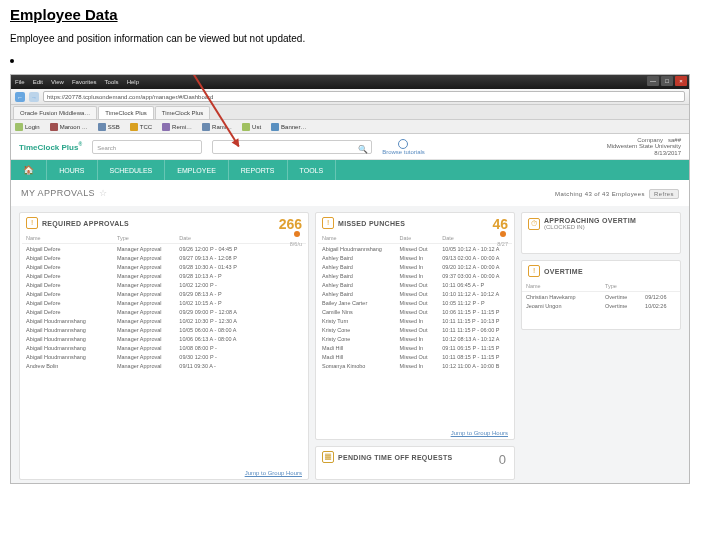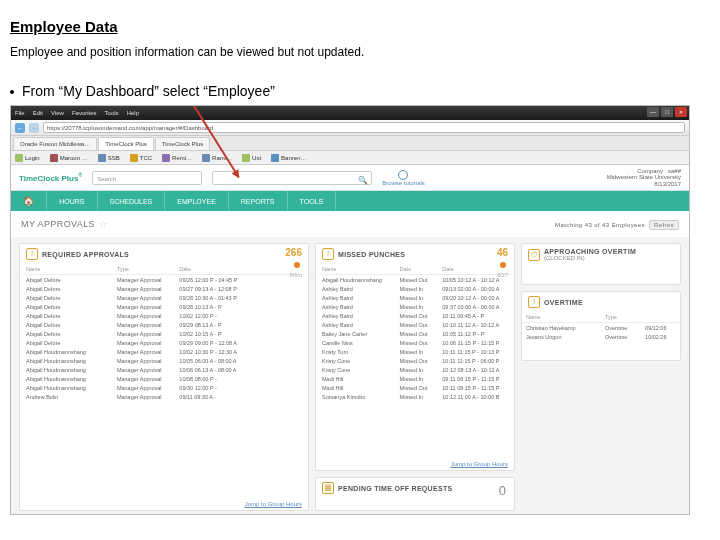--- a/index.html
+++ b/index.html
@@ -1,19 +1,19 @@
 <!DOCTYPE html>
 <html><head>
 <meta charset="utf-8">
 <style>
   * { box-sizing: border-box; margin: 0; padding: 0; }
   body { font-family: Arial, sans-serif; background: #fff; width: 720px; height: 540px; overflow: hidden; }
-  .page { width: 720px; height: 540px; position: relative; padding: 18px 10px; }
+  .page { width: 720px; height: 540px; position: relative; padding: 6px 10px; }
   .hdr-title { font-size: 15px; font-weight: bold; text-decoration: underline; margin-bottom: 10px; }
-  .hdr-sub { font-size: 12px; margin-bottom: 24px; }
+  .hdr-sub { font-size: 10px; margin-bottom: 8px; }
   .hdr-bullet { font-size: 14px; margin-bottom: 6px; }
   .bullet-dot { display:inline-block; width:4px; height:4px; background:#000; border-radius:50%; vertical-align:middle; margin-right:8px;}
   .screenshot { border: 1px solid #bbb; width: 680px; height: 410px; position: relative; overflow: hidden; font-size: 7px; color:#444; }
   .browser-bar { height: 14px; background: linear-gradient(#3a3a3a,#1a1a1a); display:flex; align-items:center; padding:0 4px; color:#ddd; font-size:6px;}
   .browser-menu { color:#ddd; font-size:6px; margin-right:8px;}
   .win-btns { position:absolute; right:2px; top:1px; display:flex; gap:2px;}
   .win-btn { width:12px; height:10px; background:#555; border-radius:1px; font-size:6px; color:#fff; text-align:center; line-height:10px;}
   .win-btn.close{ background:#c0392b;}
   .addr-bar{ height:16px; background:linear-gradient(#f8f8f8,#e8e8e8); border-bottom:1px solid #ccc; display:flex; align-items:center; padding:0 4px; gap:4px;}
   .nav-icon{ width:10px;height:10px;border-radius:2px;background:#69a7e0;font-size:6px;color:#fff;text-align:center;line-height:10px;}
@@ -40,39 +40,39 @@
   .match-txt{ font-size:6px; color:#666;}
   .refresh-btn{ font-size:6px; background:#eee; border:1px solid #ccc; padding:1px 4px; border-radius:2px; margin-left:4px;}
   .dash-body{ background:#f3f4f5; height:280px; padding:6px 8px; display:flex; gap:6px; overflow:hidden;}
   .card{ background:#fff; border:1px solid #e0e0e0; border-radius:2px; position:relative;}
   .col1{ width:290px; display:flex; flex-direction:column;}
   .col2{ width:200px; display:flex; flex-direction:column; gap:6px;}
   .col3{ width:160px; display:flex; flex-direction:column; gap:6px;}
   .card-h{ display:flex; align-items:center; padding:4px 6px; gap:4px;}
   .card-ico{ width:12px;height:12px;background:#fff;border:1px solid #e0a030;border-radius:2px;color:#e0a030;font-size:8px;text-align:center;line-height:10px;}
   .card-title{ font-size:7px; font-weight:bold; color:#555; letter-spacing:0.3px;}
-  .card-count{ position:absolute; right:6px; top:3px; font-size:10px; color:#e0a030; font-weight:bold;}
+  .card-count{ position:absolute; right:6px; top:3px; font-size:14px; color:#e0a030; font-weight:bold;}
   .heat-dot{ position:absolute; right:8px; top:18px; width:6px;height:6px;border-radius:50%;background:#e67e22;}
   .card-date{ position:absolute; right:6px; top:16px; font-size:5.5px; color:#aaa;}
   .tbl{ width:100%; font-size:5.5px; border-collapse:collapse; color:#666;}
   .tbl th{ text-align:left; font-weight:normal; color:#999; padding:2px 4px; border-bottom:1px solid #eee;}
   .tbl td{ padding:1.5px 4px; white-space:nowrap; overflow:hidden; text-overflow:ellipsis;}
   .jump-link{ font-size:6px; color:#5a8cc0; text-align:right; padding:3px 6px; text-decoration:underline;}
   .pending{ flex:0 0 34px;}
   .pending-count{ position:absolute; right:8px; top:5px; font-size:13px; color:#888;}
   .arrow-line{ position:absolute; width:120px; height:2px; background:#c0392b; transform-origin:left center; z-index:50;}
   .arrow-line::after{ content:""; position:absolute; right:-5px; top:-3px; border:4px solid transparent; border-left:8px solid #c0392b;}
 </style>
 </head>
 <body>
 
 <div class="page">
   <div class="hdr-title">Employee Data</div>
   <div class="hdr-sub">Employee and position information can be viewed but not updated.</div>
-  <div class="hdr-bullet"><span class="bullet-dot"></span><span>From “My Dashboard” select “Employee”</span></div>
+  <div class="hdr-bullet"><span class="bullet-dot"></span></div>
 
   <div class="screenshot">
     <div class="arrow-line" style="left:180px; top:-6px; width:90px; transform:rotate(58deg);"></div>
 
     <div class="browser-bar">
       <span class="browser-menu">File</span>
       <span class="browser-menu">Edit</span>
       <span class="browser-menu">View</span>
       <span class="browser-menu">Favorites</span>
       <span class="browser-menu">Tools</span>

